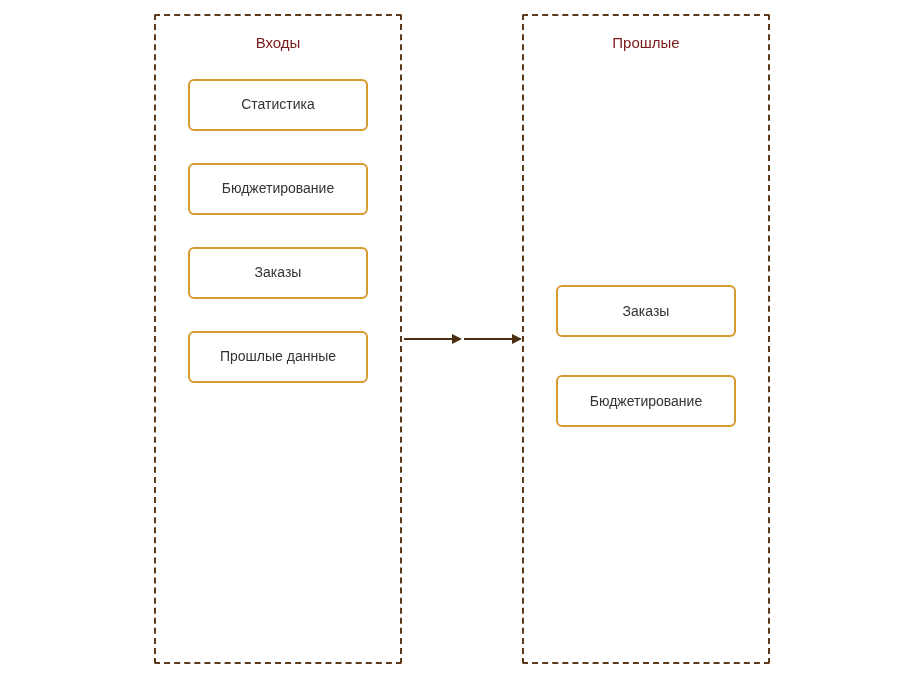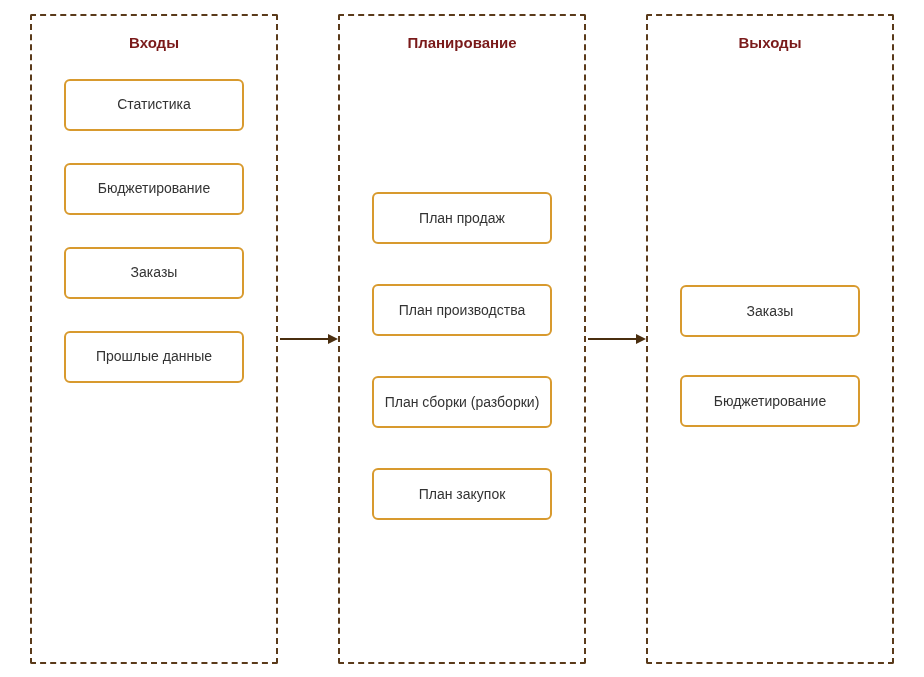--- a/index.html
+++ b/index.html
@@ -28,21 +28,21 @@
       padding: 18px 24px 28px 24px;
       display: flex;
       flex-direction: column;
       align-items: center;
       width: 248px;
       min-height: 650px;
     }
     .column-title {
       color: #7a1a1a;
       font-size: 15px;
-      font-weight: bold;
+      font-weight: normal;
       margin-bottom: 28px;
     }
     .items {
       display: flex;
       flex-direction: column;
       gap: 32px;
       width: 100%;
       flex: 1;
       justify-content: flex-start;
     }
@@ -95,38 +95,29 @@
     </div>
   </div>
 
   <div class="arrow">
     <svg width="60" height="20" viewBox="0 0 60 20">
       <line x1="2" y1="10" x2="50" y2="10" stroke="#4a2e0f" stroke-width="2"></line>
       <polygon points="50,5 60,10 50,15" fill="#4a2e0f"></polygon>
     </svg>
   </div>
 
-  <div class="column">
-    <div class="column-title">Планирование</div>
-    <div class="items planning">
-      <div class="node">План продаж</div>
-      <div class="node">План производства</div>
-      <div class="node">План сборки (разборки)</div>
-      <div class="node">План закупок</div>
-    </div>
-  </div>
 
   <div class="arrow">
     <svg width="60" height="20" viewBox="0 0 60 20">
       <line x1="2" y1="10" x2="50" y2="10" stroke="#4a2e0f" stroke-width="2"></line>
       <polygon points="50,5 60,10 50,15" fill="#4a2e0f"></polygon>
     </svg>
   </div>
 
   <div class="column">
-    <div class="column-title">Выходы</div>
+    <div class="column-title">Прошлые</div>
     <div class="items centered">
       <div class="node">Заказы</div>
       <div class="node">Бюджетирование</div>
     </div>
   </div>
 
 </div>
 
 </body></html>

